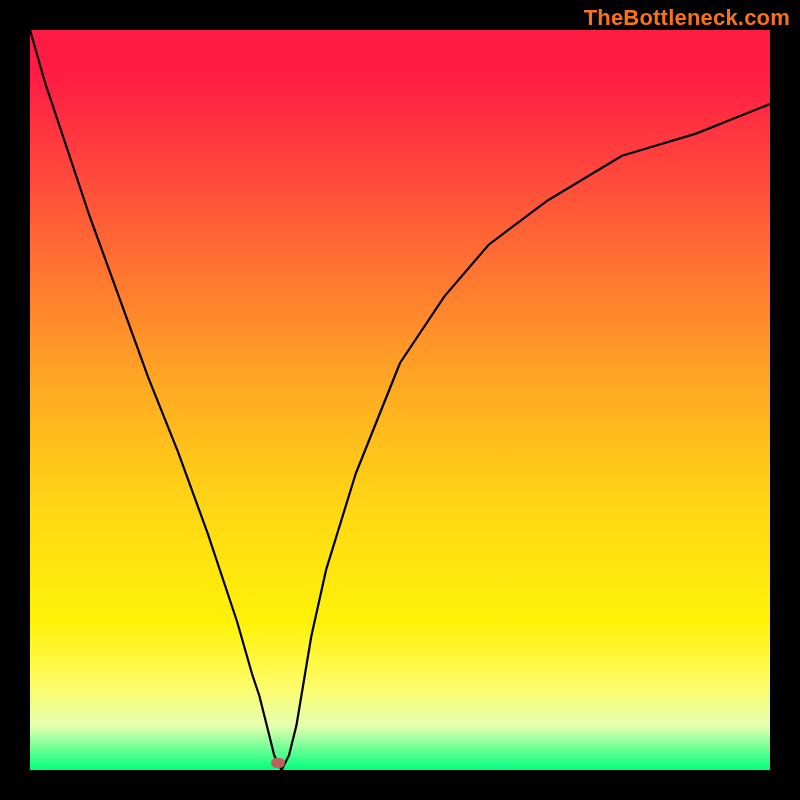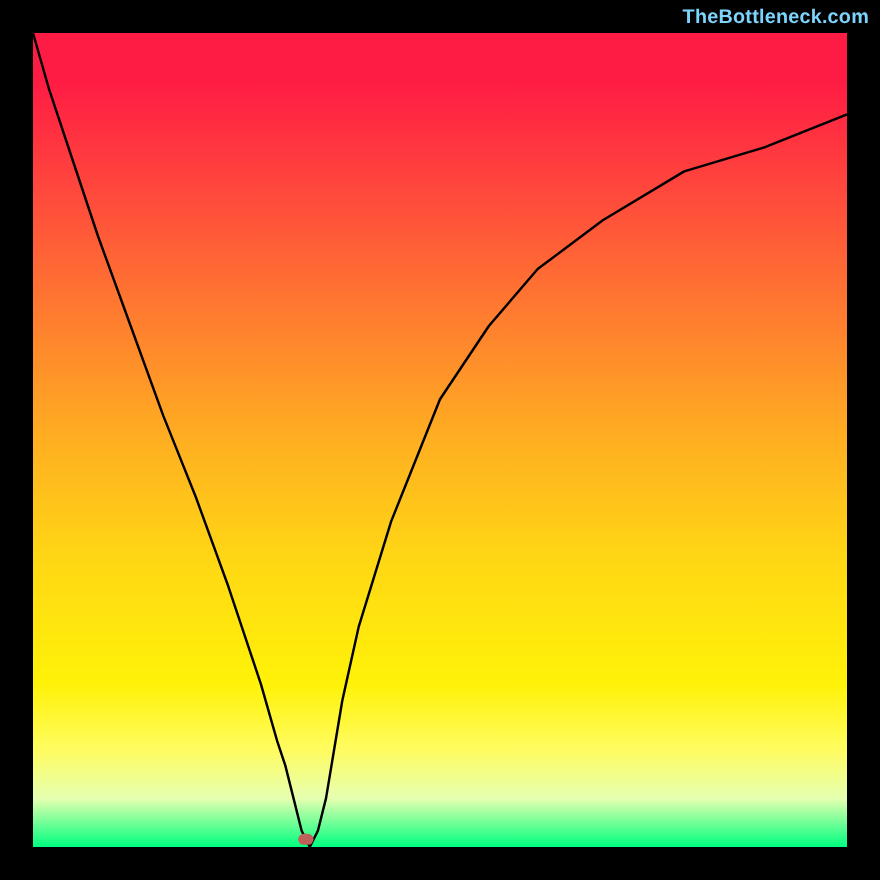--- a/index.html
+++ b/index.html
@@ -40,22 +40,22 @@
   .curve-svg {
     position: absolute;
     inset: 0;
     width: 100%;
     height: 100%;
   }
   .attribution {
     position: absolute;
     top: 5px;
     right: 10px;
-    color: #7dd3fc;
-    font-size: 18px;
+    color: #f97316;
+    font-size: 22px;
     font-weight: 600;
     letter-spacing: 0.2px;
   }
   .marker {
     position: absolute;
     width: 14px;
     height: 10px;
     border-radius: 5px;
     background: #c0605a;
     transform: translate(-50%, -50%);

